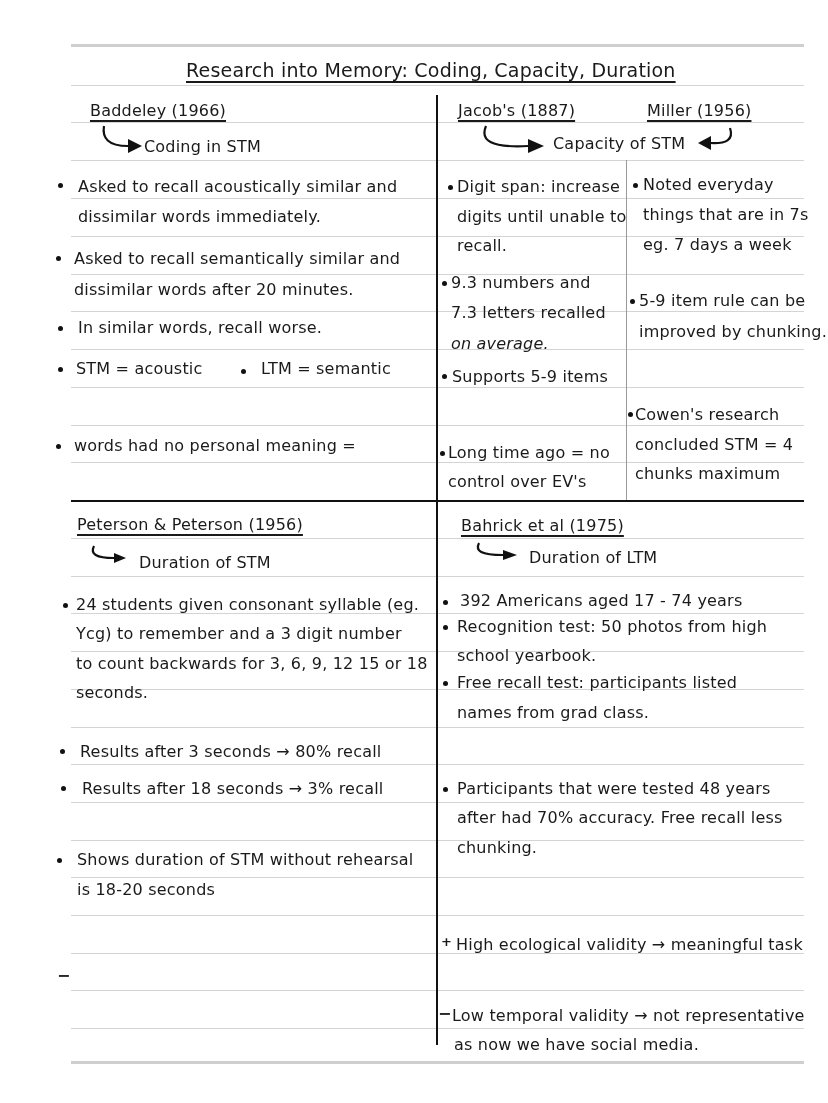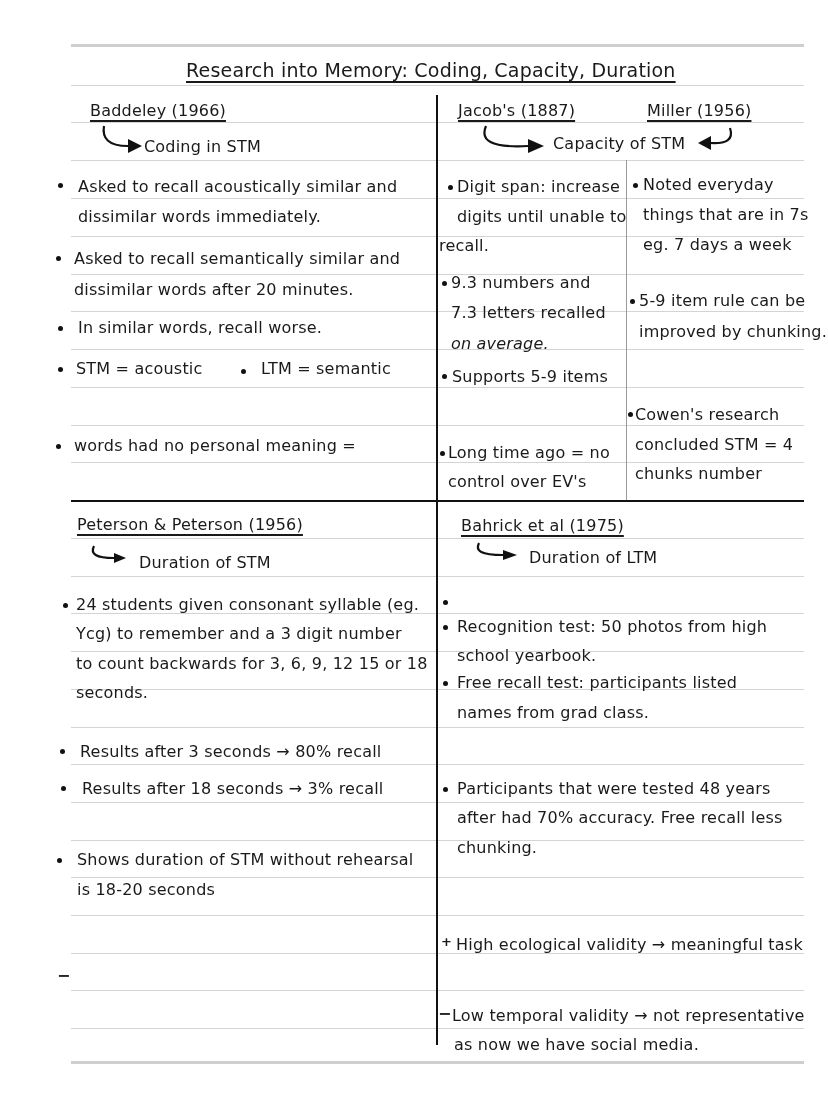--- a/index.html
+++ b/index.html
@@ -92,21 +92,21 @@
   </svg>
   <div class="t sub" style="left:529px; top:134px;">Capacity of STM</div>
   <svg class="arrow" style="left:672px; top:126px;" width="40" height="26">
     <path d="M34 2 C 38 14, 30 18, 14 17" stroke="#111" stroke-width="2.2" fill="none"></path>
     <polygon points="15,10 2,17 15,24" fill="#111"></polygon>
   </svg>
 
   <div class="bullet" style="left:424px; top:185px;"></div>
   <div class="t" style="left:433px; top:177px;">Digit span: increase</div>
   <div class="t" style="left:433px; top:207px;">digits until unable to</div>
-  <div class="t" style="left:415px; top:236px;">recall.</div>
+  <div class="t" style="left:433px; top:236px;">recall.</div>
 
   <div class="bullet" style="left:418px; top:281px;"></div>
   <div class="t" style="left:427px; top:273px;">9.3 numbers and</div>
   <div class="t" style="left:427px; top:303px;">7.3 letters recalled</div>
   <div class="t" style="left:427px; top:334px;font-style:italic;">on average.</div>
 
   <div class="bullet" style="left:418px; top:374px;"></div>
   <div class="t" style="left:428px; top:367px;">Supports 5-9 items</div>
 
   <div class="bullet" style="left:416px; top:451px;"></div>
@@ -118,21 +118,21 @@
   <div class="t" style="left:619px; top:205px;">things that are in 7s</div>
   <div class="t" style="left:619px; top:235px;">eg. 7 days a week</div>
 
   <div class="bullet" style="left:606px; top:299px;"></div>
   <div class="t" style="left:615px; top:291px;">5-9 item rule can be</div>
   <div class="t" style="left:615px; top:322px;">improved by chunking.</div>
 
   <div class="bullet" style="left:604px; top:412px;"></div>
   <div class="t" style="left:611px; top:405px;">Cowen's research</div>
   <div class="t" style="left:611px; top:435px;">concluded STM = 4</div>
-  <div class="t" style="left:611px; top:464px;">chunks number</div>
+  <div class="t" style="left:611px; top:464px;">chunks maximum</div>
 
   <div class="t heading" style="left:53px; top:515px;">Peterson &amp; Peterson (1956)</div>
   <svg class="arrow" style="left:64px; top:544px;" width="44" height="22">
     <path d="M6 2 C 2 10, 8 14, 26 14" stroke="#111" stroke-width="2.2" fill="none"></path>
     <polygon points="26,9 38,14 26,19" fill="#111"></polygon>
   </svg>
   <div class="t sub" style="left:115px; top:553px;">Duration of STM</div>
 
   <div class="bullet" style="left:39px; top:603px;"></div>
   <div class="t" style="left:52px; top:595px;">24 students given consonant syllable (eg.</div>
@@ -153,20 +153,21 @@
   <div class="sign" style="left:33px; top:966px;">−</div>
 
   <div class="t heading" style="left:437px; top:516px;">Bahrick et al (1975)</div>
   <svg class="arrow" style="left:449px; top:541px;" width="50" height="22">
     <path d="M6 2 C 2 10, 8 14, 30 14" stroke="#111" stroke-width="2.2" fill="none"></path>
     <polygon points="30,9 44,14 30,19" fill="#111"></polygon>
   </svg>
   <div class="t sub" style="left:505px; top:548px;">Duration of LTM</div>
 
   <div class="bullet" style="left:419px; top:600px;"></div>
+  <div class="t" style="left:436px; top:591px;">392 Americans aged 17 - 74 years</div>
 
   <div class="bullet" style="left:419px; top:625px;"></div>
   <div class="t" style="left:433px; top:617px;">Recognition test: 50 photos from high</div>
   <div class="t" style="left:433px; top:646px;">school yearbook.</div>
 
   <div class="bullet" style="left:419px; top:681px;"></div>
   <div class="t" style="left:433px; top:673px;">Free recall test: participants listed</div>
   <div class="t" style="left:433px; top:703px;">names from grad class.</div>
 
   <div class="bullet" style="left:419px; top:787px;"></div>

